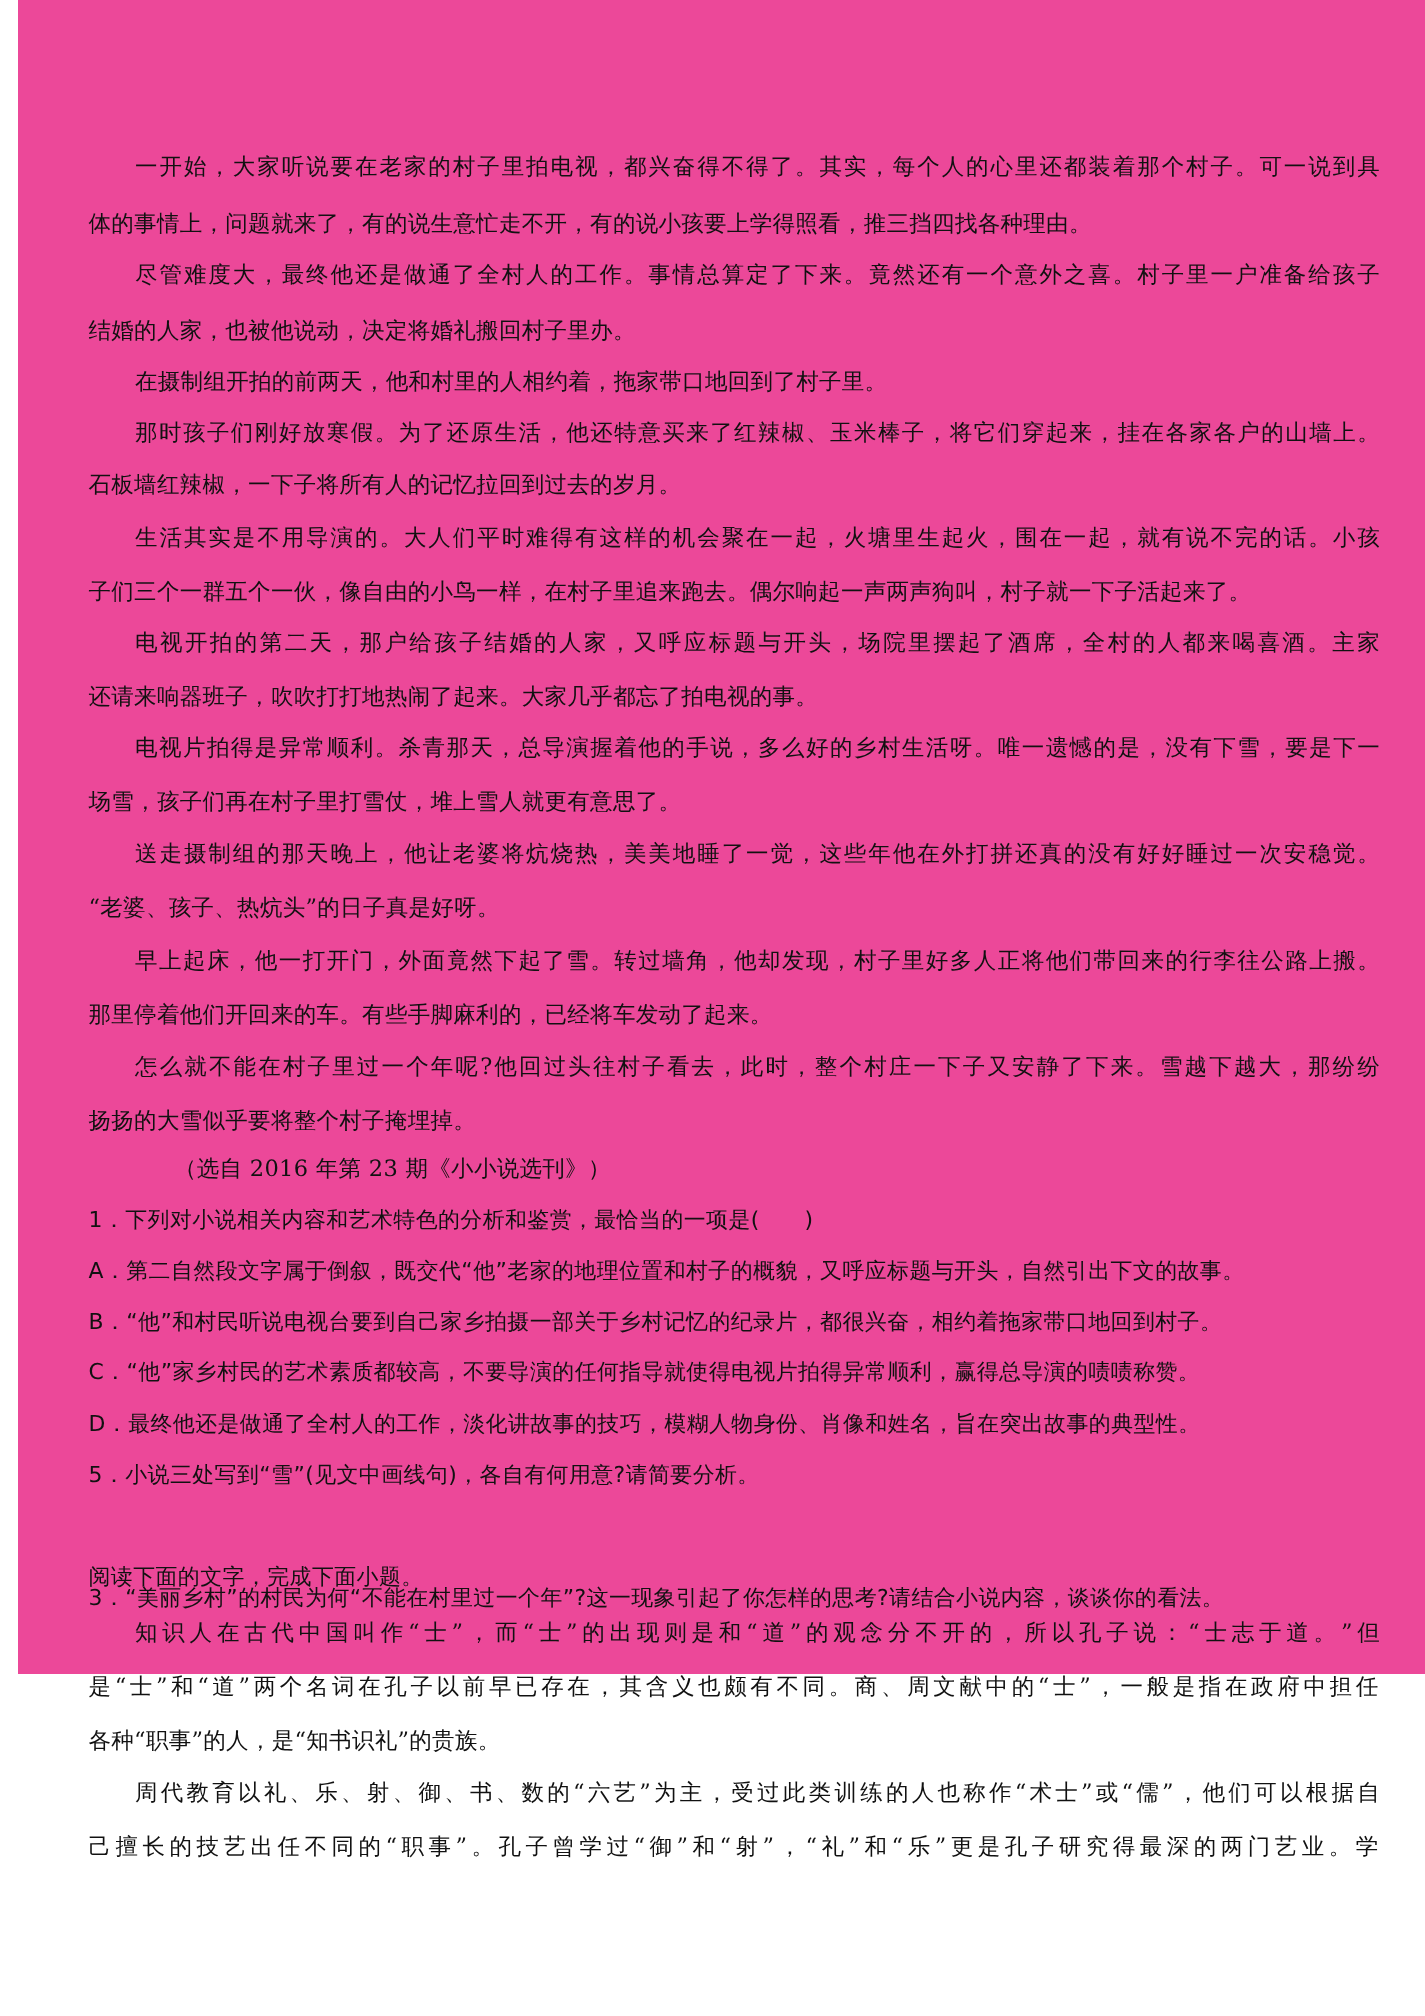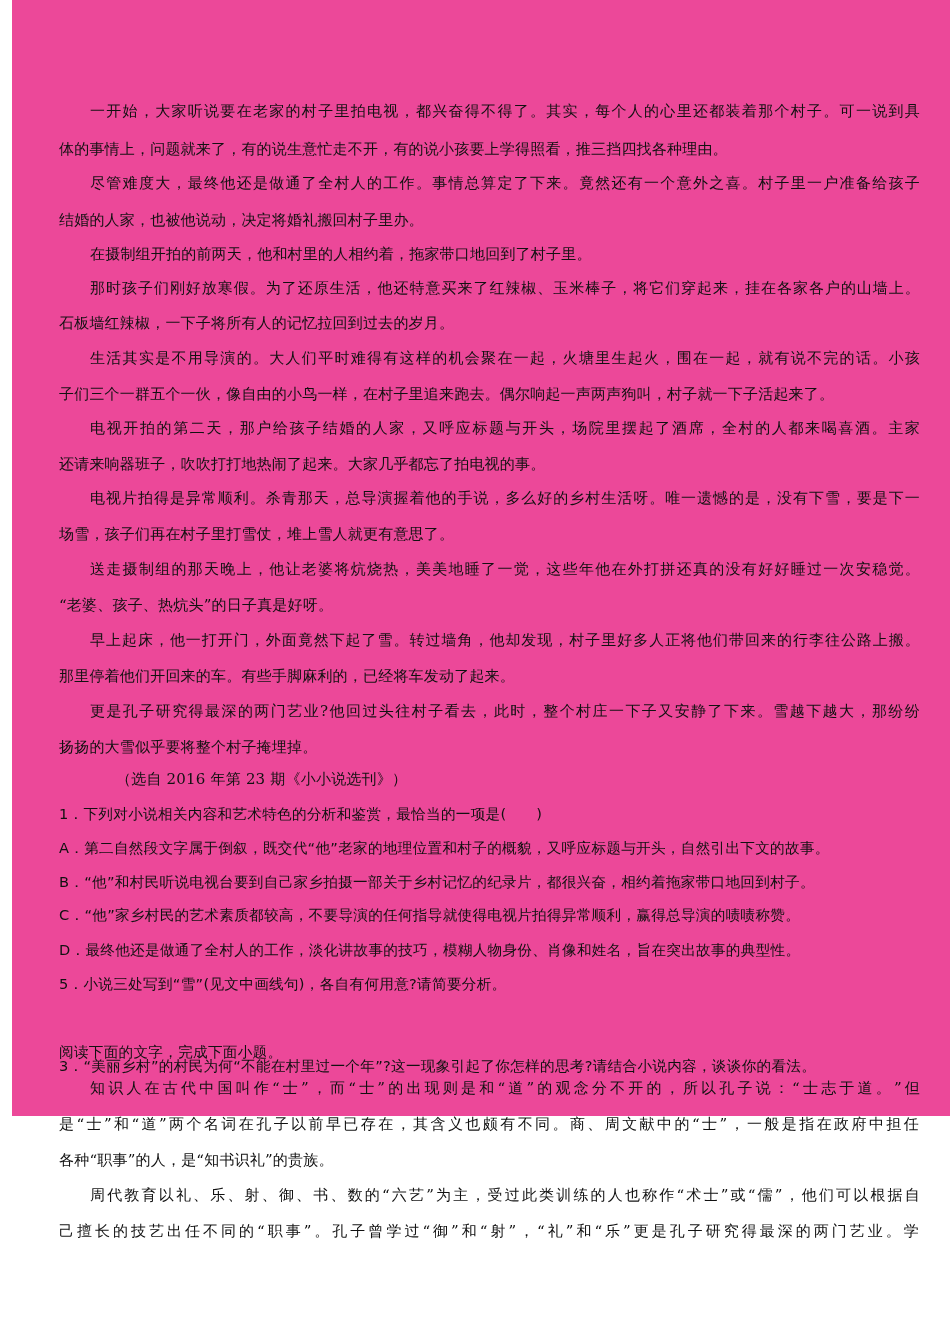--- a/index.html
+++ b/index.html
@@ -36,21 +36,21 @@
   <div class="line indent just" style="top:348px">生活其实是不用导演的。大人们平时难得有这样的机会聚在一起，火塘里生起火，围在一起，就有说不完的话。小孩</div>
   <div class="line" style="top:384px">子们三个一群五个一伙，像自由的小鸟一样，在村子里追来跑去。偶尔响起一声两声狗叫，村子就一下子活起来了。</div>
   <div class="line indent just" style="top:418px">电视开拍的第二天，那户给孩子结婚的人家，又呼应标题与开头，场院里摆起了酒席，全村的人都来喝喜酒。主家</div>
   <div class="line" style="top:454px">还请来响器班子，吹吹打打地热闹了起来。大家几乎都忘了拍电视的事。</div>
   <div class="line indent just" style="top:488px">电视片拍得是异常顺利。杀青那天，总导演握着他的手说，多么好的乡村生活呀。唯一遗憾的是，没有下雪，要是下一</div>
   <div class="line" style="top:524px">场雪，孩子们再在村子里打雪仗，堆上雪人就更有意思了。</div>
   <div class="line indent just" style="top:559px">送走摄制组的那天晚上，他让老婆将炕烧热，美美地睡了一觉，这些年他在外打拼还真的没有好好睡过一次安稳觉。</div>
   <div class="line" style="top:595px">“老婆、孩子、热炕头”的日子真是好呀。</div>
   <div class="line indent just" style="top:630px">早上起床，他一打开门，外面竟然下起了雪。转过墙角，他却发现，村子里好多人正将他们带回来的行李往公路上搬。</div>
   <div class="line" style="top:666px">那里停着他们开回来的车。有些手脚麻利的，已经将车发动了起来。</div>
-  <div class="line indent just" style="top:701px">更是孔子研究得最深的两门艺业?他回过头往村子看去，此时，整个村庄一下子又安静了下来。雪越下越大，那纷纷</div>
+  <div class="line indent just" style="top:701px">怎么就不能在村子里过一个年呢?他回过头往村子看去，此时，整个村庄一下子又安静了下来。雪越下越大，那纷纷</div>
   <div class="line" style="top:737px">扬扬的大雪似乎要将整个村子掩埋掉。</div>
   <div class="line src" style="top:769px">（选自 2016 年第 23 期《小小说选刊》）</div>
 
   <div class="line q" style="top:804px">1．下列对小说相关内容和艺术特色的分析和鉴赏，最恰当的一项是(　　)</div>
   <div class="line q" style="top:838px">A．第二自然段文字属于倒叙，既交代“他”老家的地理位置和村子的概貌，又呼应标题与开头，自然引出下文的故事。</div>
   <div class="line q" style="top:872px">B．“他”和村民听说电视台要到自己家乡拍摄一部关于乡村记忆的纪录片，都很兴奋，相约着拖家带口地回到村子。</div>
   <div class="line q" style="top:905px">C．“他”家乡村民的艺术素质都较高，不要导演的任何指导就使得电视片拍得异常顺利，赢得总导演的啧啧称赞。</div>
   <div class="line q" style="top:940px">D．最终他还是做通了全村人的工作，淡化讲故事的技巧，模糊人物身份、肖像和姓名，旨在突出故事的典型性。</div>
   <div class="line q" style="top:974px">5．小说三处写到“雪”(见文中画线句)，各自有何用意?请简要分析。</div>
   <div class="line q" style="top:1008px; width:900px;margin-top:48px;">3．“美丽乡村”的村民为何“不能在村里过一个年”?这一现象引起了你怎样的思考?请结合小说内容，谈谈你的看法。</div>

